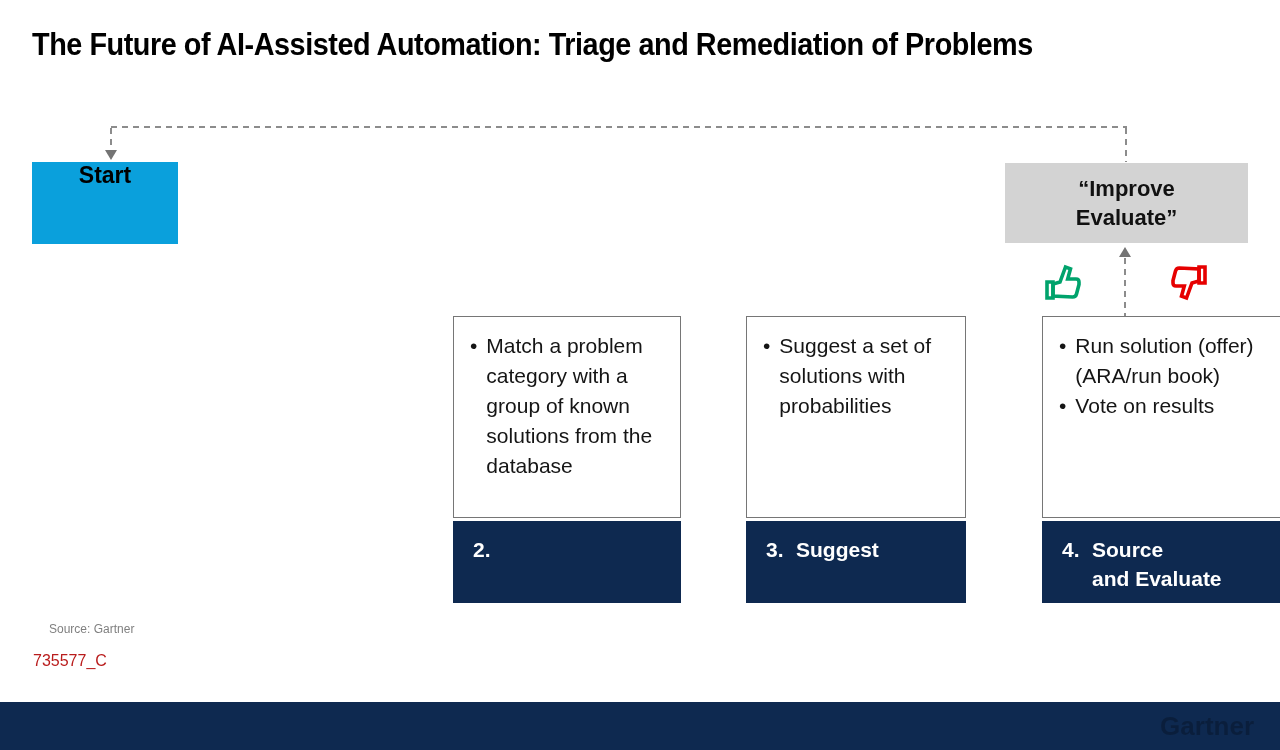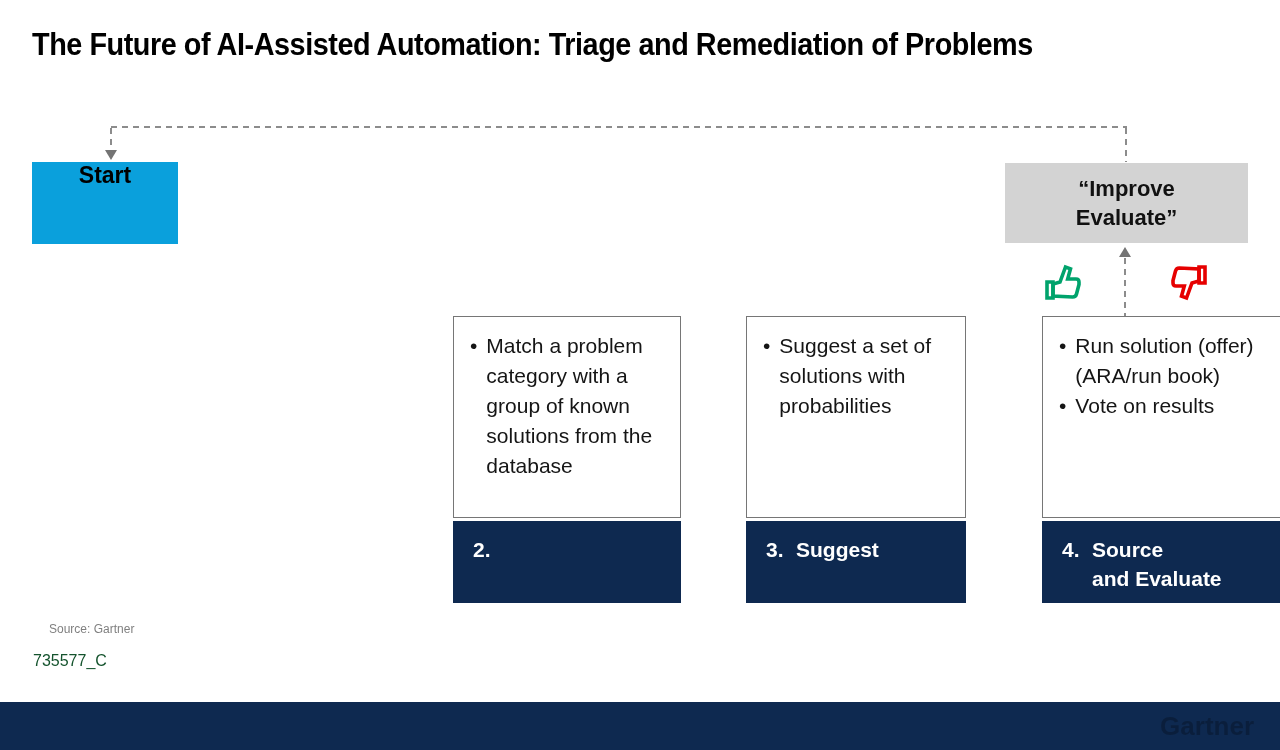--- a/index.html
+++ b/index.html
@@ -77,21 +77,21 @@
     display:flex;
   }
   .step-label .num{flex:0 0 30px;}
   
   .source-line{
     position:absolute;left:33px;top:622px;
     font-size:12px;color:#808080;margin-left:16px;
   }
   .doc-id{
     position:absolute;left:33px;top:652px;
-    font-size:16px;color:#14532d;
+    font-size:16px;color:#b91c1c;
   }
   .footer-bar{
     position:absolute;left:0;top:702px;width:1280px;height:48px;
     background:#0e2950;
   }
   .watermark{
     position:absolute;right:26px;top:9px;
     font-size:26px;font-weight:bold;color:rgba(0,0,0,0.25);
   }
 </style>

